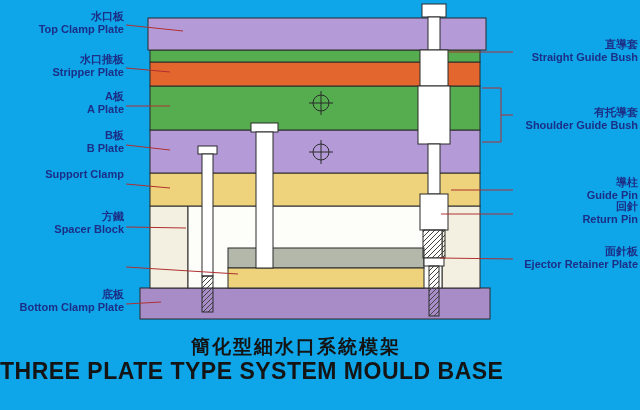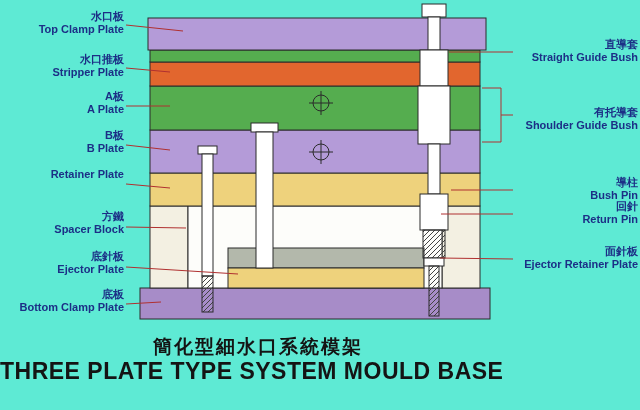--- a/index.html
+++ b/index.html
@@ -1,32 +1,33 @@
 <!DOCTYPE html>
 <html><head>
 <meta charset="utf-8">
 <style>
   html,body{margin:0;padding:0;}
   .stage{
     position:relative;
     width:640px;height:410px;
-    background:#5eead4;
+    background:#0ea5e9;
     overflow:hidden;
     font-family:"Liberation Sans", sans-serif;
   }
   .diagram-svg{position:absolute;left:0;top:0;}
   .lbl{position:absolute;line-height:1.15;color:#1c2f86;}
   .lbl .zh{font-size:11px;font-weight:bold;}
   .lbl .en{font-size:11px;font-weight:bold;}
   .lbl.left{left:2px;width:122px;text-align:right;}
   .lbl.right{left:516px;width:122px;text-align:right;}
   .title-zh{
     position:absolute;left:0;top:334px;width:516px;
     text-align:center;font-size:19px;font-weight:bold;color:#141414;
     letter-spacing:2px;
+    padding-left:38px;
   }
   .title-en{
     position:absolute;left:0;top:358px;width:640px;
     text-align:left;font-size:23px;font-weight:bold;color:#141414;
     letter-spacing:0.5px;
   }
 </style>
 </head>
 <body>
 
@@ -112,46 +113,42 @@
   </div>
   <div class="lbl left" style="top:129px">
     <div class="zh">B板</div>
     <div class="en">B Plate</div>
   </div>
   <div class="lbl left" style="top:90px">
     <div class="zh">A板</div>
     <div class="en">A Plate</div>
   </div>
   <div class="lbl left" style="top:168px">
-    <div class="en">Retainer Plate</div>
+    <div class="en">Support Clamp</div>
   </div>
   <div class="lbl left" style="top:210px">
     <div class="zh">方鐵</div>
     <div class="en">Spacer Block</div>
-  </div>
-  <div class="lbl left" style="top:250px">
-    <div class="zh">底針板</div>
-    <div class="en">Ejector Plate</div>
   </div>
   <div class="lbl left" style="top:288px">
     <div class="zh">底板</div>
     <div class="en">Bottom Clamp Plate</div>
   </div>
 
   <div class="lbl right" style="top:38px">
     <div class="zh">直導套</div>
     <div class="en">Straight Guide Bush</div>
   </div>
   <div class="lbl right" style="top:106px">
     <div class="zh">有托導套</div>
     <div class="en">Shoulder Guide Bush</div>
   </div>
   <div class="lbl right" style="top:176px">
     <div class="zh">導柱</div>
-    <div class="en">Bush Pin</div>
+    <div class="en">Guide Pin</div>
   </div>
   <div class="lbl right" style="top:200px">
     <div class="zh">回針</div>
     <div class="en">Return Pin</div>
   </div>
   <div class="lbl right" style="top:245px">
     <div class="zh">面針板</div>
     <div class="en">Ejector Retainer Plate</div>
   </div>
 

